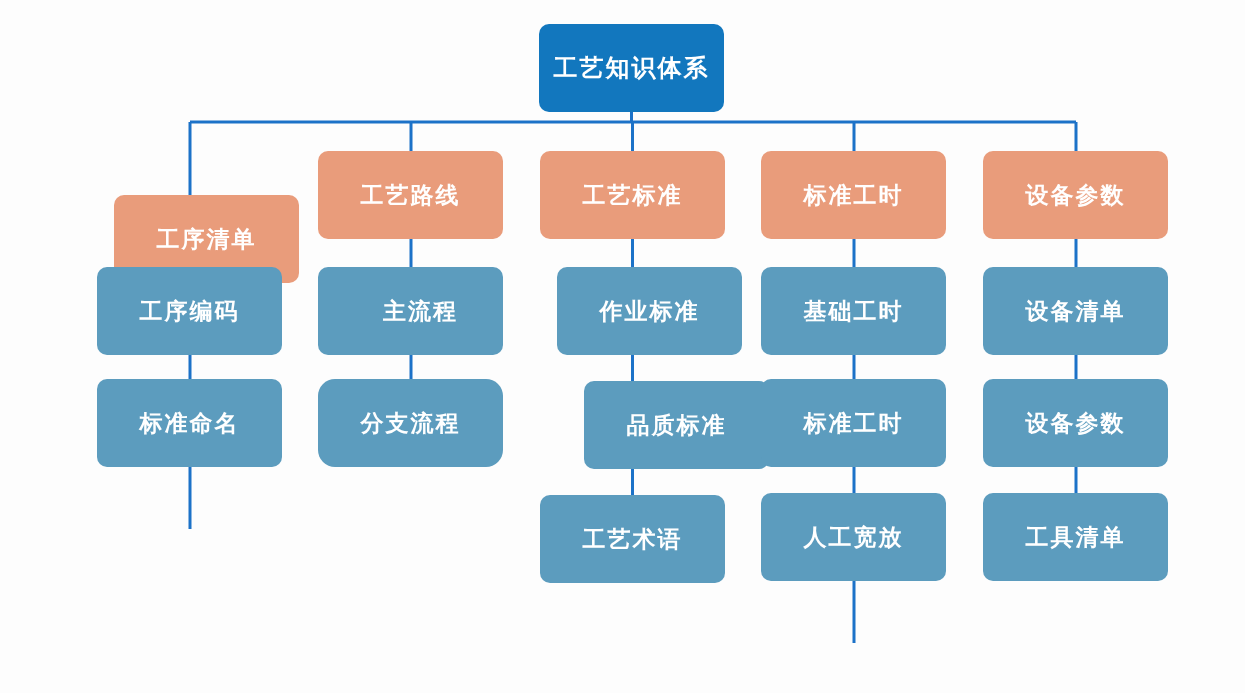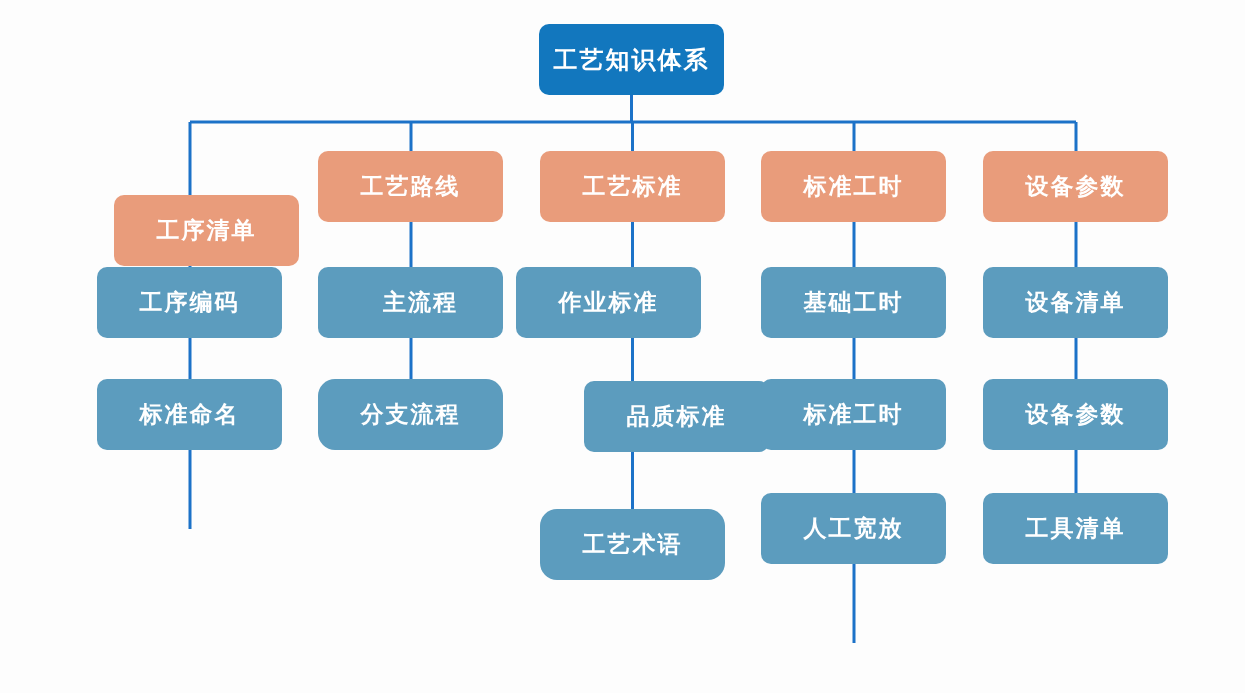--- a/index.html
+++ b/index.html
@@ -29,21 +29,21 @@
     z-index:0;
   }
   .connectors line, .connectors polyline{
     stroke:var(--connector);
     stroke-width:3;
     fill:none;
   }
   .node{
     position:absolute;
     width:185px;
-    height:71px;
+    height:88px;
     border-radius:10px;
     display:flex;
     align-items:center;
     justify-content:center;
     color:var(--node-text);
     font-size:23px;
     font-weight:bold;
     letter-spacing:2px;
     z-index:1;
     box-sizing:border-box;
@@ -75,23 +75,23 @@
 
   <div class="node header" style="left:114px;top:151px;margin-top:44px;">工序清单</div>
   <div class="node child" style="left:97px;top:267px;">工序编码</div>
   <div class="node child" style="left:97px;top:379px;font-family:Liberation Mono, monospace;">标准命名</div>
 
   <div class="node header" style="left:318px;top:151px;">工艺路线</div>
   <div class="node child" style="left:318px;top:267px;padding-left:20px;">主流程</div>
   <div class="node child" style="left:318px;top:379px;border-radius:17px;">分支流程</div>
 
   <div class="node header" style="left:540px;top:151px;">工艺标准</div>
-  <div class="node child" style="left:516px;top:267px;">作业标准</div>
+  <div class="node child" style="left:557px;top:267px;">作业标准</div>
   <div class="node child" style="left:540px;top:381px;margin-left:44px;">品质标准</div>
-  <div class="node child" style="left:540px;top:509px;border-radius:17px;">工艺术语</div>
+  <div class="node child" style="left:540px;top:495px;">工艺术语</div>
 
   <div class="node header" style="left:761px;top:151px;">标准工时</div>
   <div class="node child" style="left:761px;top:267px;">基础工时</div>
   <div class="node child" style="left:761px;top:379px;">标准工时</div>
   <div class="node child" style="left:761px;top:493px;">人工宽放</div>
 
   <div class="node header" style="left:983px;top:151px;">设备参数</div>
   <div class="node child" style="left:983px;top:267px;">设备清单</div>
   <div class="node child" style="left:983px;top:379px;">设备参数</div>
   <div class="node child" style="left:983px;top:493px;">工具清单</div>

